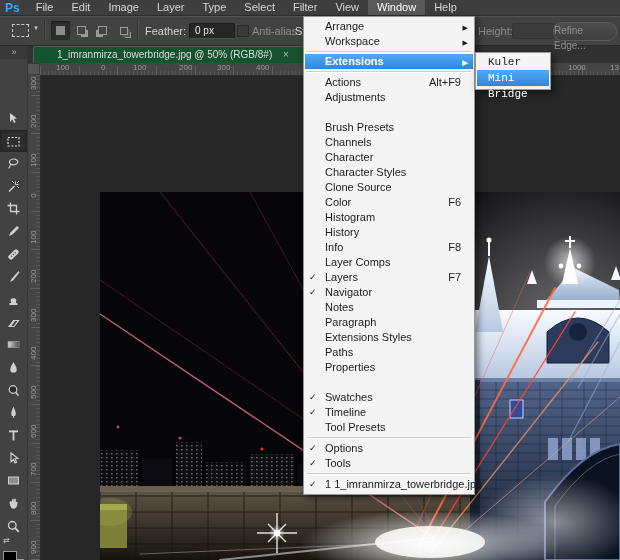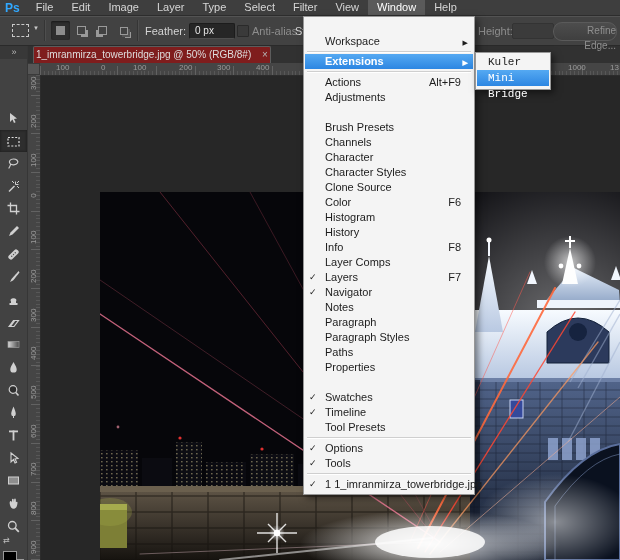--- a/index.html
+++ b/index.html
@@ -17,33 +17,33 @@
   #optbar{left:0;top:16px;width:620px;height:29px;background:#424242;border-bottom:1px solid #2a2a2a;
           box-shadow:inset 0 1px 0 #535353;z-index:20;}
   .optlabel{font-size:11px;color:#d4d4d4;}
   .optlabel.dim{color:#8d8d8d;}
   .darkinput{background:#262626;border:1px solid #1c1c1c;border-bottom-color:#4e4e4e;border-radius:2px;
              color:#e6e6e6;font-size:10px;font-family:"Liberation Sans",sans-serif;padding:0 5px;height:14px;line-height:14px;}
   .modebtn{width:19px;height:19px;border-radius:2px;display:flex;align-items:center;justify-content:center;}
   .modebtn.pressed{background:#2e2e2e;box-shadow:inset 0 1px 2px #191919;}
   .sep{width:1px;background:#353535;border-right:1px solid #4e4e4e;}
   .refinebtn{height:17px;border:1px solid #5a5a5a;border-radius:9px;background:linear-gradient(#4d4d4d,#3f3f3f);
-             color:#8f8f8f;font-size:10px;line-height:15px;text-align:right;}
+             color:#8f8f8f;font-size:10px;line-height:15px;text-align:left;}
   .cb{width:10px;height:10px;background:#3a3a3a;border:1px solid #2a2a2a;border-radius:1px;}
   
   #toolbar{left:0;top:46px;width:27px;height:514px;background:#424242;border-right:1px solid #363636;z-index:15;}
   .tool{position:absolute;left:0;width:27px;height:22px;display:flex;align-items:center;justify-content:center;}
   .tool.selected{background:#2e2e2e;box-shadow:inset 0 0 3px #1c1c1c;}
   .tool svg{display:block;}
   #collapse{position:absolute;left:0;top:0;width:27px;height:13px;background:#383838;color:#b9b9b9;
             font-size:9px;line-height:12px;text-align:center;letter-spacing:-1px;}
   
   #tabbar{left:27px;top:46px;width:593px;height:17px;background:#313131;z-index:5;}
-  #doctab{position:absolute;left:6px;top:0;height:17px;background:#7f1d1d;border:1px solid #5c5c5c;border-bottom:none;
-          border-radius:2px 2px 0 0;color:#dedede;font-size:10px;line-height:16px;padding:0 2px;}
+  #doctab{position:absolute;left:6px;top:0;height:17px;background:#14532d;border:1px solid #5c5c5c;border-bottom:none;
+          border-radius:2px 2px 0 0;color:#dedede;font-size:10px;line-height:16px;padding:0 23px;}
   #doctab .closex{color:#b5b5b5;margin-left:8px;font-size:10px;}
   .ruler{background:#454545;z-index:5;}
   #hruler{left:27px;top:63px;width:593px;height:12px;border-bottom:1px solid #2c2c2c;
     background-image:repeating-linear-gradient(90deg,#626262 0 1px,transparent 1px 38.7px),
                      repeating-linear-gradient(90deg,#575757 0 1px,transparent 1px 3.87px);
     background-size:100% 9px,100% 4px;background-position:13px bottom,13px bottom;background-repeat:no-repeat;}
   #vruler{left:27px;top:75px;width:13px;height:485px;border-right:1px solid #2c2c2c;
     background-image:repeating-linear-gradient(0deg,#626262 0 1px,transparent 1px 38.7px),
                      repeating-linear-gradient(0deg,#575757 0 1px,transparent 1px 3.87px);
     background-size:9px 100%,4px 100%;background-position:right 0,right 0;background-repeat:no-repeat;}
@@ -397,20 +397,24 @@
       <ellipse cx="330" cy="350" rx="55" ry="16" fill="#ffffff" opacity=".85"></ellipse>
       <g>
         <circle cx="177" cy="341" r="8" fill="url(#g1)" opacity=".8"></circle>
         <circle cx="177" cy="341" r="3.2" fill="#fff"></circle>
         <path d="M157,341 H197 M177,321 V361 M168,332 L186,350 M186,332 L168,350" stroke="#fff" stroke-width="1.4" opacity=".85"></path>
       </g>
     </svg>
   </div>
 
   <div id="wmenu" class="abs">
+    <div class="mi" style="top:2px;">
+        <span class="lbl">Arrange</span>
+        <span class="arr">▶</span>
+      </div>
     <div class="mi" style="top:17px;">
         <span class="lbl">Workspace</span>
         <span class="arr">▶</span>
       </div>
     <div class="msep" style="top:34px;"></div>
     <div class="mi hl" style="top:37px;font-weight:bold;">
         <span class="lbl">Extensions</span>
         <span class="arr">▶</span>
       </div>
     <div class="msep" style="top:54px;"></div>
@@ -462,21 +466,21 @@
         <span class="chk">✓</span>
         <span class="lbl">Navigator</span>
       </div>
     <div class="mi" style="top:283px;">
         <span class="lbl">Notes</span>
       </div>
     <div class="mi" style="top:298px;">
         <span class="lbl">Paragraph</span>
       </div>
     <div class="mi" style="top:313px;">
-        <span class="lbl">Paragraph Styles</span>
+        <span class="lbl">Extensions Styles</span>
       </div>
     <div class="mi" style="top:328px;">
         <span class="lbl">Paths</span>
       </div>
     <div class="mi" style="top:343px;">
         <span class="lbl">Properties</span>
       </div>
     <div class="mi" style="top:373px;">
         <span class="chk">✓</span>
         <span class="lbl">Swatches</span>

